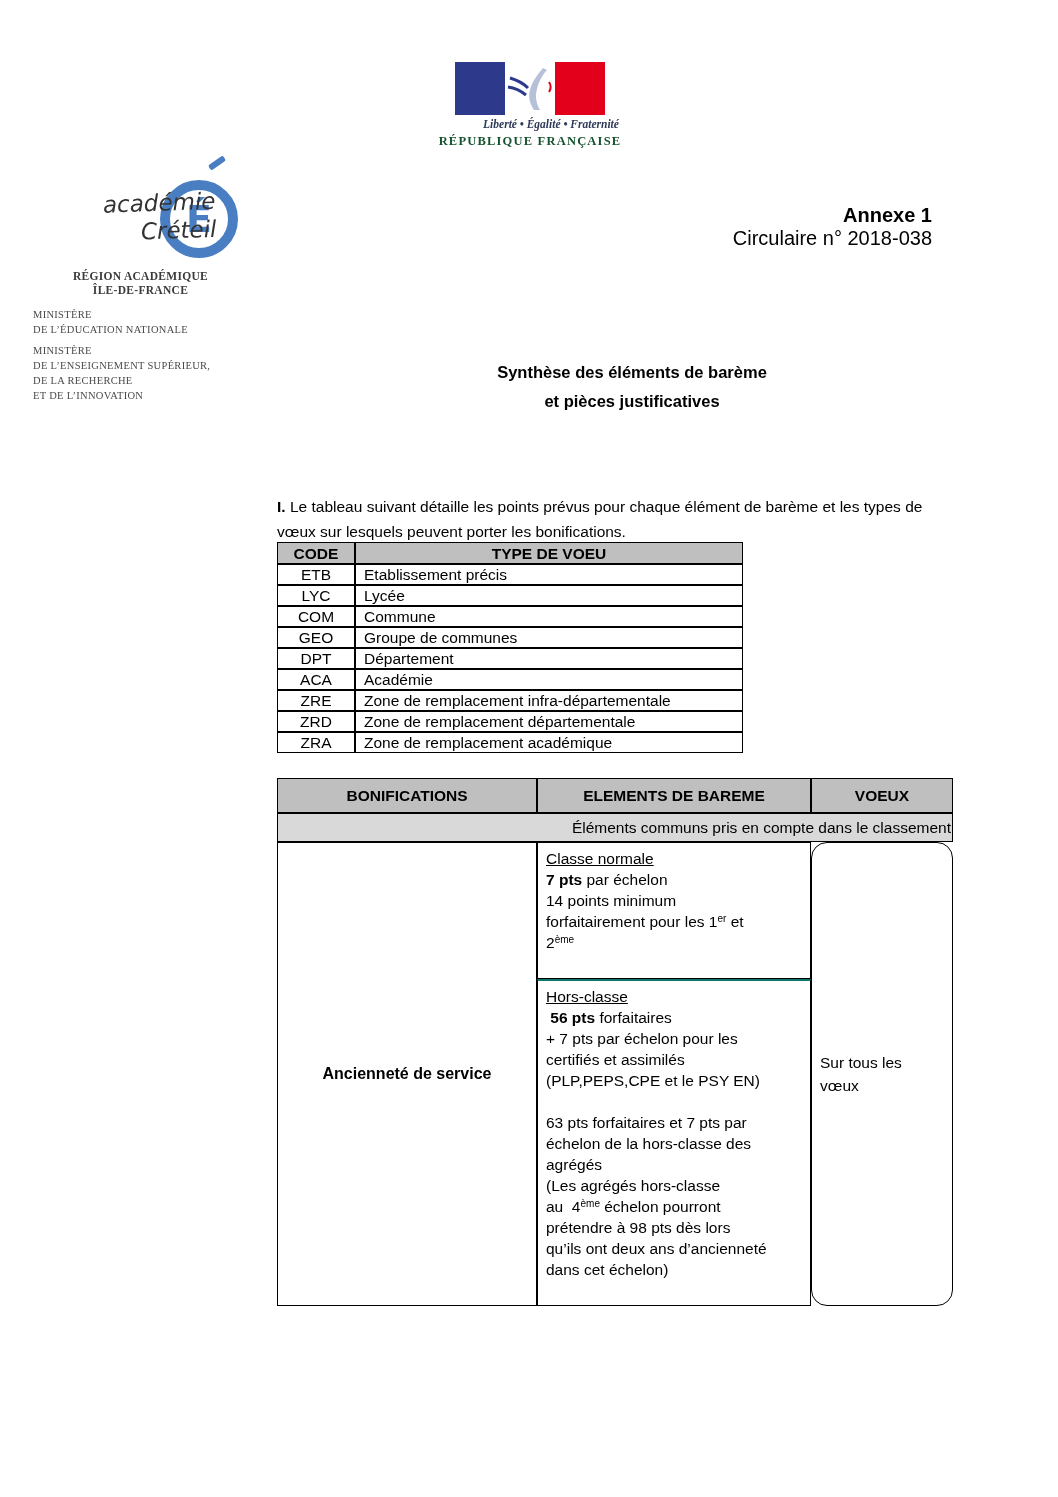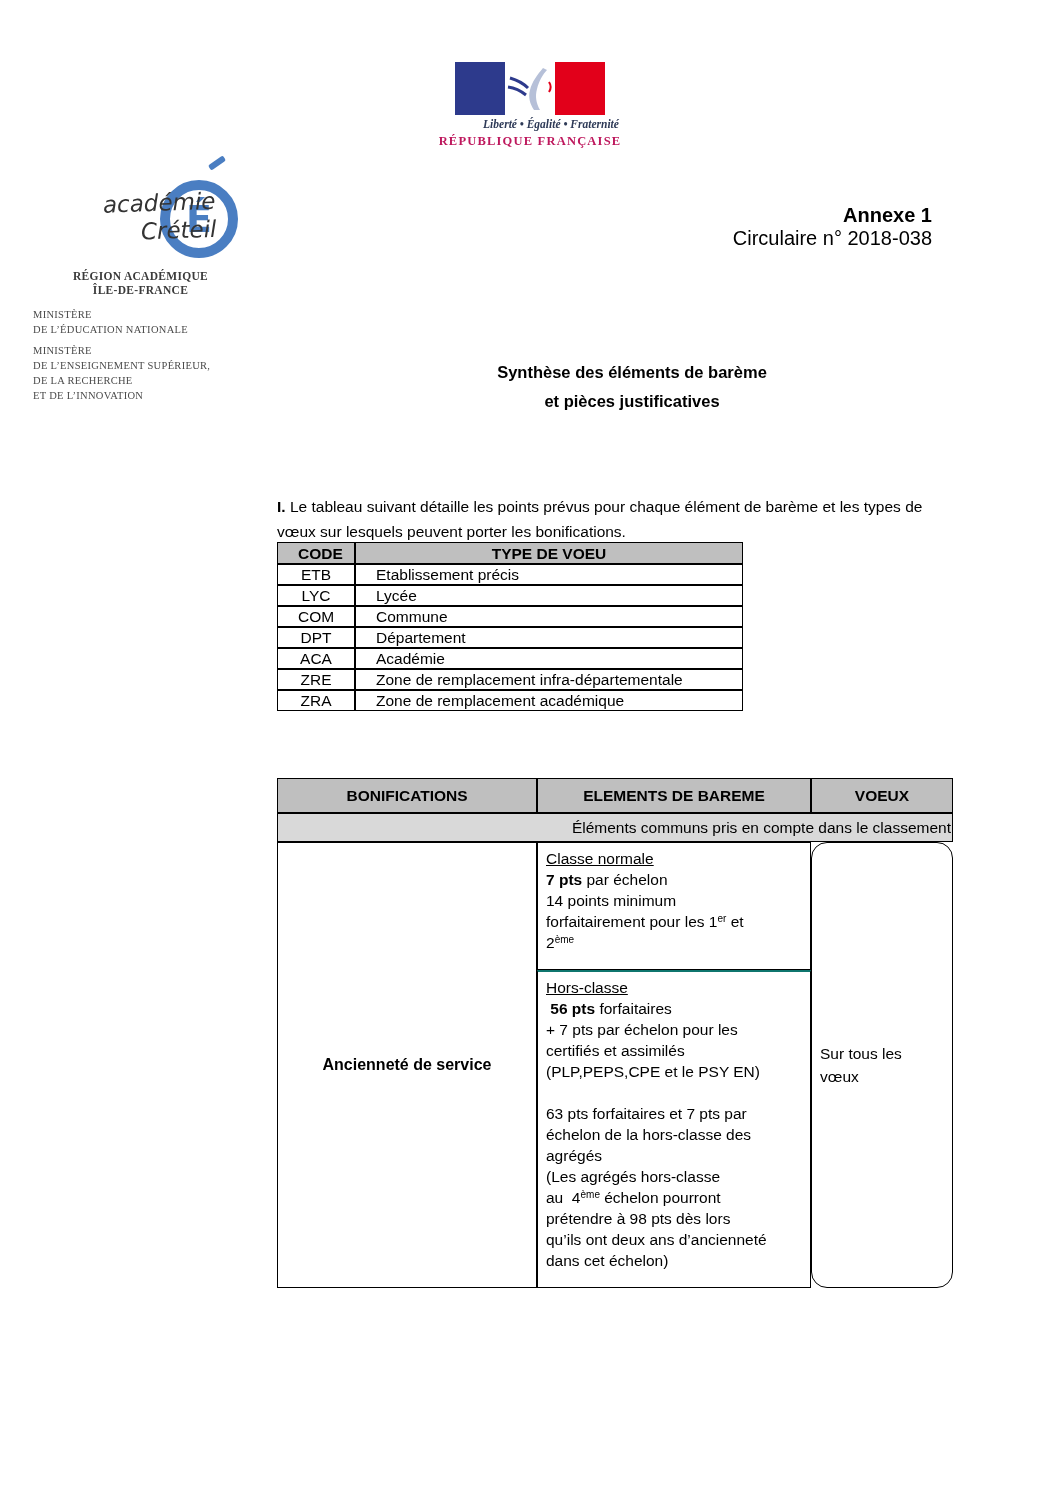--- a/index.html
+++ b/index.html
@@ -16,21 +16,21 @@
   .u{text-decoration:underline;}
   sup{font-size:10px;line-height:0;vertical-align:5px;}
 
   
   .flag-wrap{left:455px;top:62px;width:150px;height:53px;}
   .motto{left:406px;top:118px;width:290px;text-align:center;
          font-family:"Liberation Serif",serif;font-style:italic;
          font-size:11.5px;color:#2e3a57;font-weight:bold;}
   .republic{left:385px;top:134px;width:290px;text-align:center;
             font-family:"Liberation Serif",serif;font-weight:bold;
-            font-size:12.5px;letter-spacing:1.2px;color:#be185d;}
+            font-size:12.5px;letter-spacing:1.2px;color:#14532d;}
 
   
   .acad-circle{left:160px;top:180px;width:58px;height:58px;
                border:10px solid var(--logo_blue);border-radius:50%;
                display:flex;align-items:center;justify-content:center;background:#fff;}
   .acad-circle span{font-family:"DejaVu Sans",sans-serif;font-weight:bold;
                     font-size:38px;color:var(--logo_blue);line-height:1;}
   .acad-accent{left:208px;top:160px;width:18px;height:6px;background:var(--logo_blue);
                transform:rotate(-35deg);border-radius:2px;}
   .acad-name{left:88px;top:189px;width:128px;text-align:right;z-index:2;
@@ -53,30 +53,30 @@
              font-weight:bold;font-size:16.5px;line-height:29px;}
   .intro{left:277px;top:478px;width:662px;font-size:15.5px;line-height:25px;}
   .intro span{white-space:pre-wrap;}
 
   
   table{border-collapse:separate;border-spacing:0;table-layout:fixed;font-size:15.5px;}
   td{border:1px solid #000;vertical-align:middle;}
 
   .t1wrap{left:277px;top:542px;}
   table.t1{width:466px;}
-  .t1 td{padding:0 20px;height:19px;line-height:19px;}
+  .t1 td{padding:0 8px;height:19px;line-height:19px;}
   .t1 tr.head td{background:var(--header_bg);font-weight:bold;text-align:center;height:20px;}
   .t1 td.code{text-align:center;}
 
   .t2wrap{left:277px;top:778px;}
   table.t2{width:676px;}
   .t2 tr.head td{background:var(--header_bg);font-weight:bold;text-align:center;height:31px;}
   .t2 tr.subhead td{background:var(--subheader_bg);text-align:right;height:25px;}
   .t2 td.label-cell{text-align:center;font-weight:bold;font-size:16px;}
-  .t2 td.detail-cell{padding:5px 6px 16px 8px;vertical-align:top;}
+  .t2 td.detail-cell{padding:5px 6px 25px 8px;vertical-align:top;}
   .detail-cell div{line-height:21px;}
   .detail-cell span, .detail-cell div{white-space:pre-wrap;}
   .t2 td.hc{border-top:2px solid #0f766e;}
   .spacer{height:21px;}
   .voeux-cell{padding:0 8px;border-radius:16px;}
   .voeux-cell div{width:100px;line-height:23px;}
 </style>
 </head>
 <body>
 
@@ -142,30 +142,38 @@
     </tr>
     <tr>
       <td class="code">LYC</td>
       <td>Lycée</td>
     </tr>
     <tr>
       <td class="code">COM</td>
       <td>Commune</td>
     </tr>
     <tr>
+      <td class="code">GEO</td>
+      <td>Groupe de communes</td>
+    </tr>
+    <tr>
       <td class="code">DPT</td>
       <td>Département</td>
     </tr>
     <tr>
       <td class="code">ACA</td>
       <td>Académie</td>
     </tr>
     <tr>
       <td class="code">ZRE</td>
       <td>Zone de remplacement infra-départementale</td>
+    </tr>
+    <tr>
+      <td class="code">ZRD</td>
+      <td>Zone de remplacement départementale</td>
     </tr>
     <tr>
       <td class="code">ZRA</td>
       <td>Zone de remplacement académique</td>
     </tr>
   </tbody>
     </table>
 </div>
 
 <div class="abs t2wrap">

